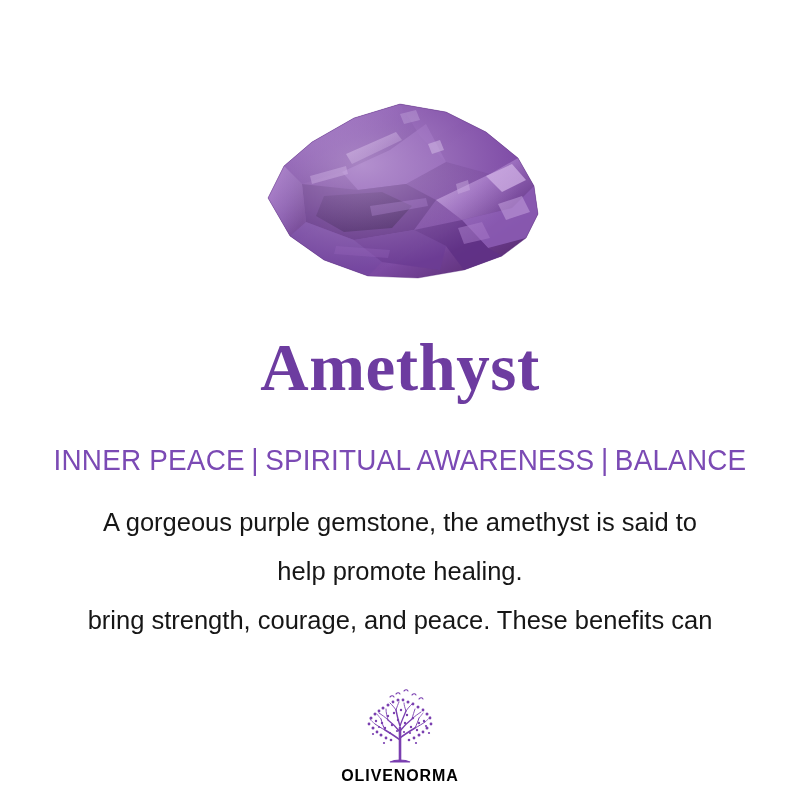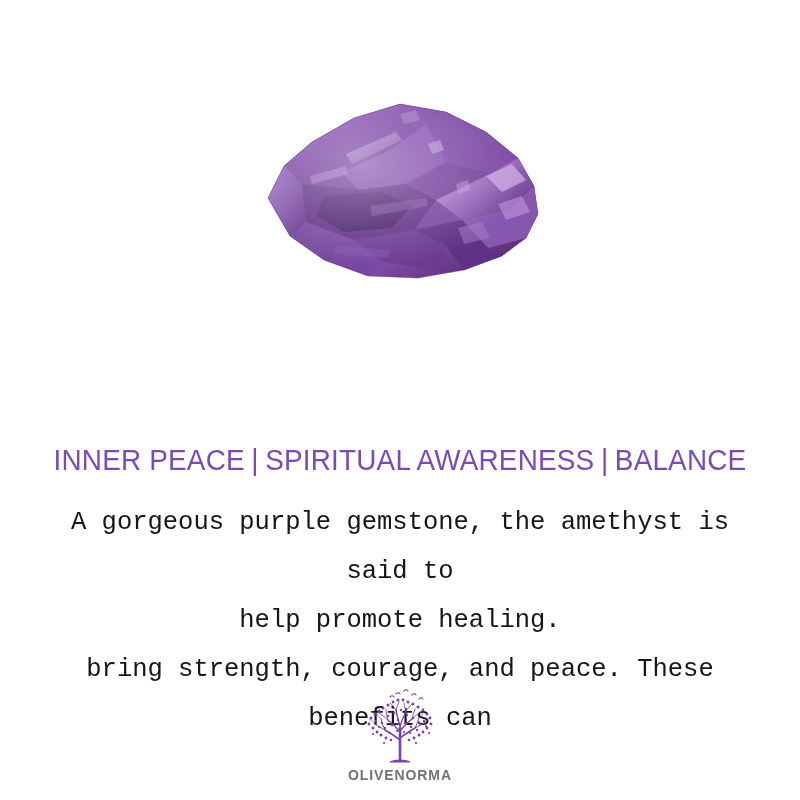--- a/index.html
+++ b/index.html
@@ -80,21 +80,21 @@
     font-weight: 300;
   }
 
   
   .body-copy {
     position: absolute;
     left: 60px;
     top: 498px;
     width: 680px;
     text-align: center;
-    font-family: Liberation Mono, monospace;
+    font-family: Liberation Sans, sans-serif;
     font-size: 25.5px;
     line-height: 49px;
     color: #161616;
   }
   .body-copy .ln { display: block; }
 
   
   .logo {
     position: absolute;
     left: 0;
@@ -106,23 +106,23 @@
     display: block;
     margin: 0 auto;
     width: 86px;
     height: 78px;
   }
   .logo-name {
     display: block;
     margin-top: 1px;
     font-family: "Liberation Sans", sans-serif;
     font-weight: 700;
-    font-size: 14px;
+    font-size: 16px;
     letter-spacing: 0.9px;
-    color: #737373;
+    color: #000000;
   }
 </style>
 </head>
 <body>
 
 <div class="page">
 
   <div class="gem-area">
     <div class="gem-wrap">
       <svg class="gem-svg" viewBox="0 0 300 215" xmlns="http://www.w3.org/2000/svg">
@@ -200,20 +200,21 @@
 
         <path d="M18,118 L34,86 L62,62 L104,38 L150,24 L196,32 L236,52 L268,78 L284,106
                  L288,134 L276,158 L252,176 L214,190 L168,198 L118,196 L74,180 L40,156 Z" fill="url(#gSheen)"></path>
 
         <path d="M18,118 L34,86 L62,62 L104,38 L150,24 L196,32 L236,52 L268,78 L284,106
                  L288,134 L276,158 L252,176 L214,190 L168,198 L118,196 L74,180 L40,156 Z" fill="none" stroke="#56297A" stroke-width="1" opacity="0.35"></path>
       </svg>
     </div>
   </div>
 
+  <div class="title">Amethyst</div>
 
   <div class="tagline"><span>INNER PEACE</span><span class="sep">|</span><span>SPIRITUAL AWARENESS</span><span class="sep">|</span><span>BALANCE</span></div>
 
   <div class="body-copy">
     <span class="ln">A gorgeous purple gemstone, the amethyst is said to</span>
     <span class="ln">help promote healing.</span>
     <span class="ln">bring strength, courage, and peace. These benefits can</span>
   </div>
 
   <div class="logo">

